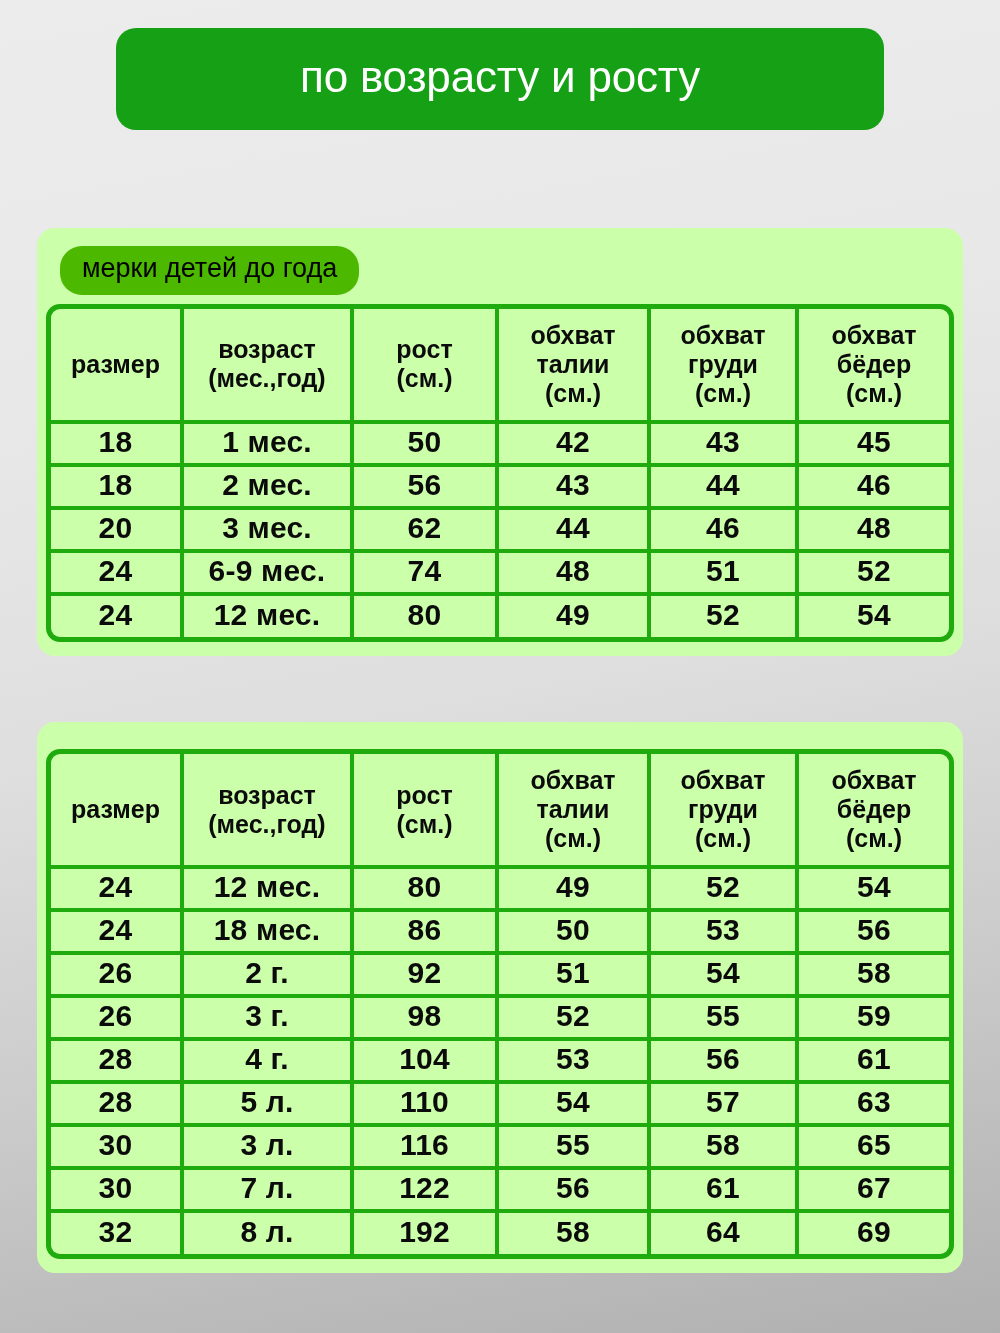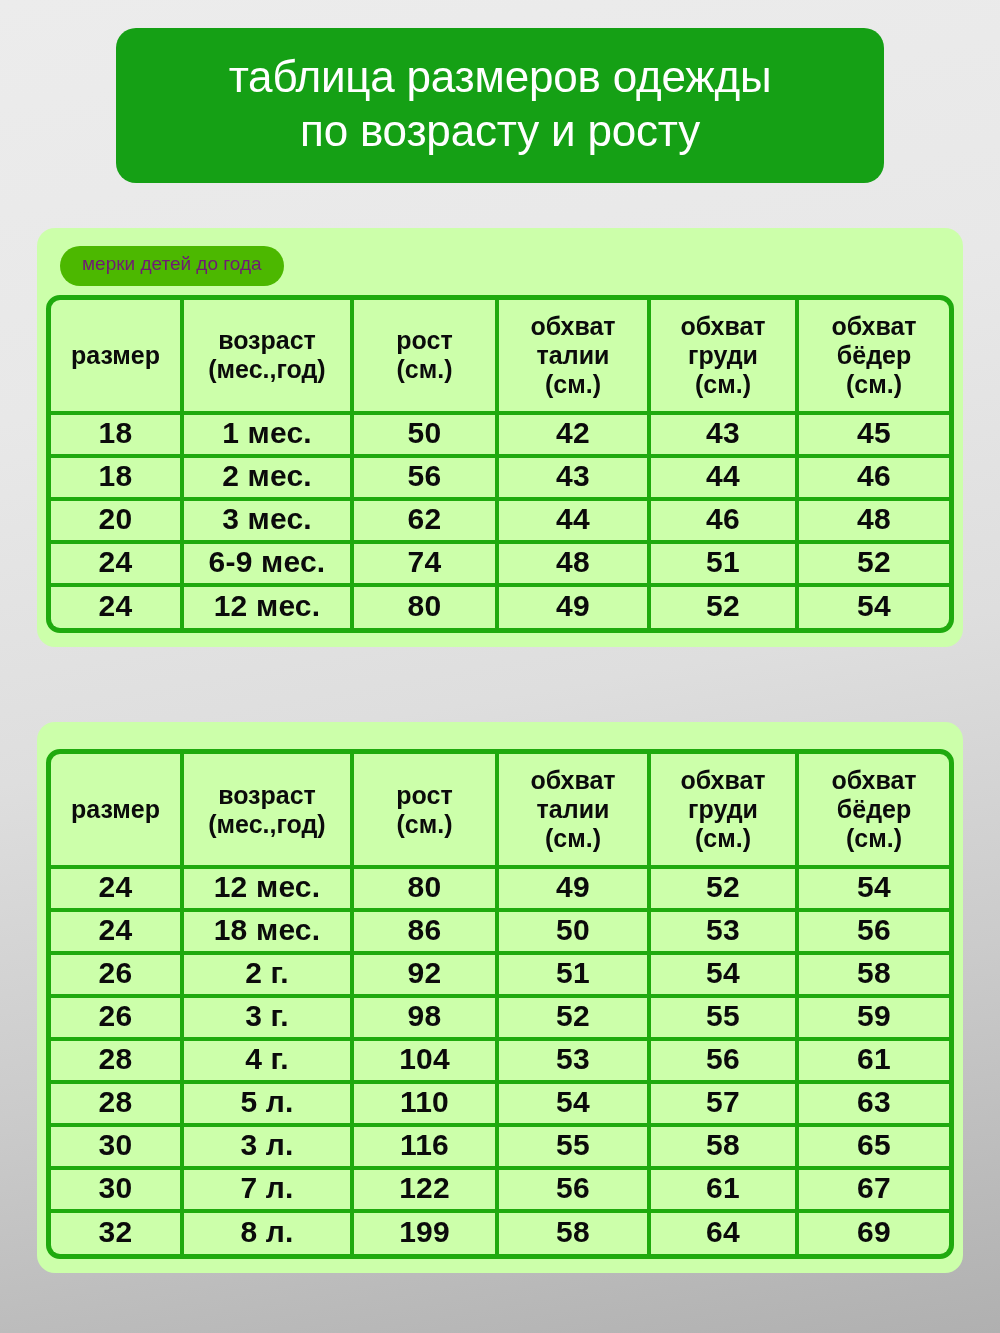--- a/index.html
+++ b/index.html
@@ -45,24 +45,24 @@
     background: #ccffaa;
     border-radius: 18px;
     padding: 18px 8px 14px 8px;
   }
   #panel-1 { top: 228px; }
   #panel-2 { top: 722px; }
 
   .section-badge {
     display: inline-block;
     background: #4cb800;
-    color: #701a75;
+    color: #000000;
     border-radius: 22px;
     padding: 8px 22px 11px 22px;
-    font-size: 19px;
+    font-size: 27px;
     font-weight: 400;
     line-height: 1.1;
     margin-left: 15px;
     white-space: nowrap;
   }
 
   
   table {
     border-collapse: separate;
     border-spacing: 0;
@@ -106,21 +106,20 @@
     height: 41px;
     padding: 1px 2px 4px 2px;
     letter-spacing: 0.2px;
   }
 </style>
 </head>
 <body>
 
 <div class="title-wrap">
   <div class="title-badge">
-    <div class="line">таблица размеров одежды</div>
     <div class="line">по возрасту и росту</div>
   </div>
 </div>
 
 <div class="panel" id="panel-1">
   <div class="section-badge">мерки детей до года</div>
   <table>
     <colgroup>
       <col class="c0">
         <col class="c1">
@@ -305,20 +304,20 @@
           <td>30</td>
           <td>7 л.</td>
           <td>122</td>
           <td>56</td>
           <td>61</td>
           <td>67</td>
         </tr>
         <tr>
           <td>32</td>
           <td>8 л.</td>
-          <td>199</td>
+          <td>192</td>
           <td>58</td>
           <td>64</td>
           <td>69</td>
         </tr>
       </tbody>
   </table>
 </div>
 
 </body></html>

